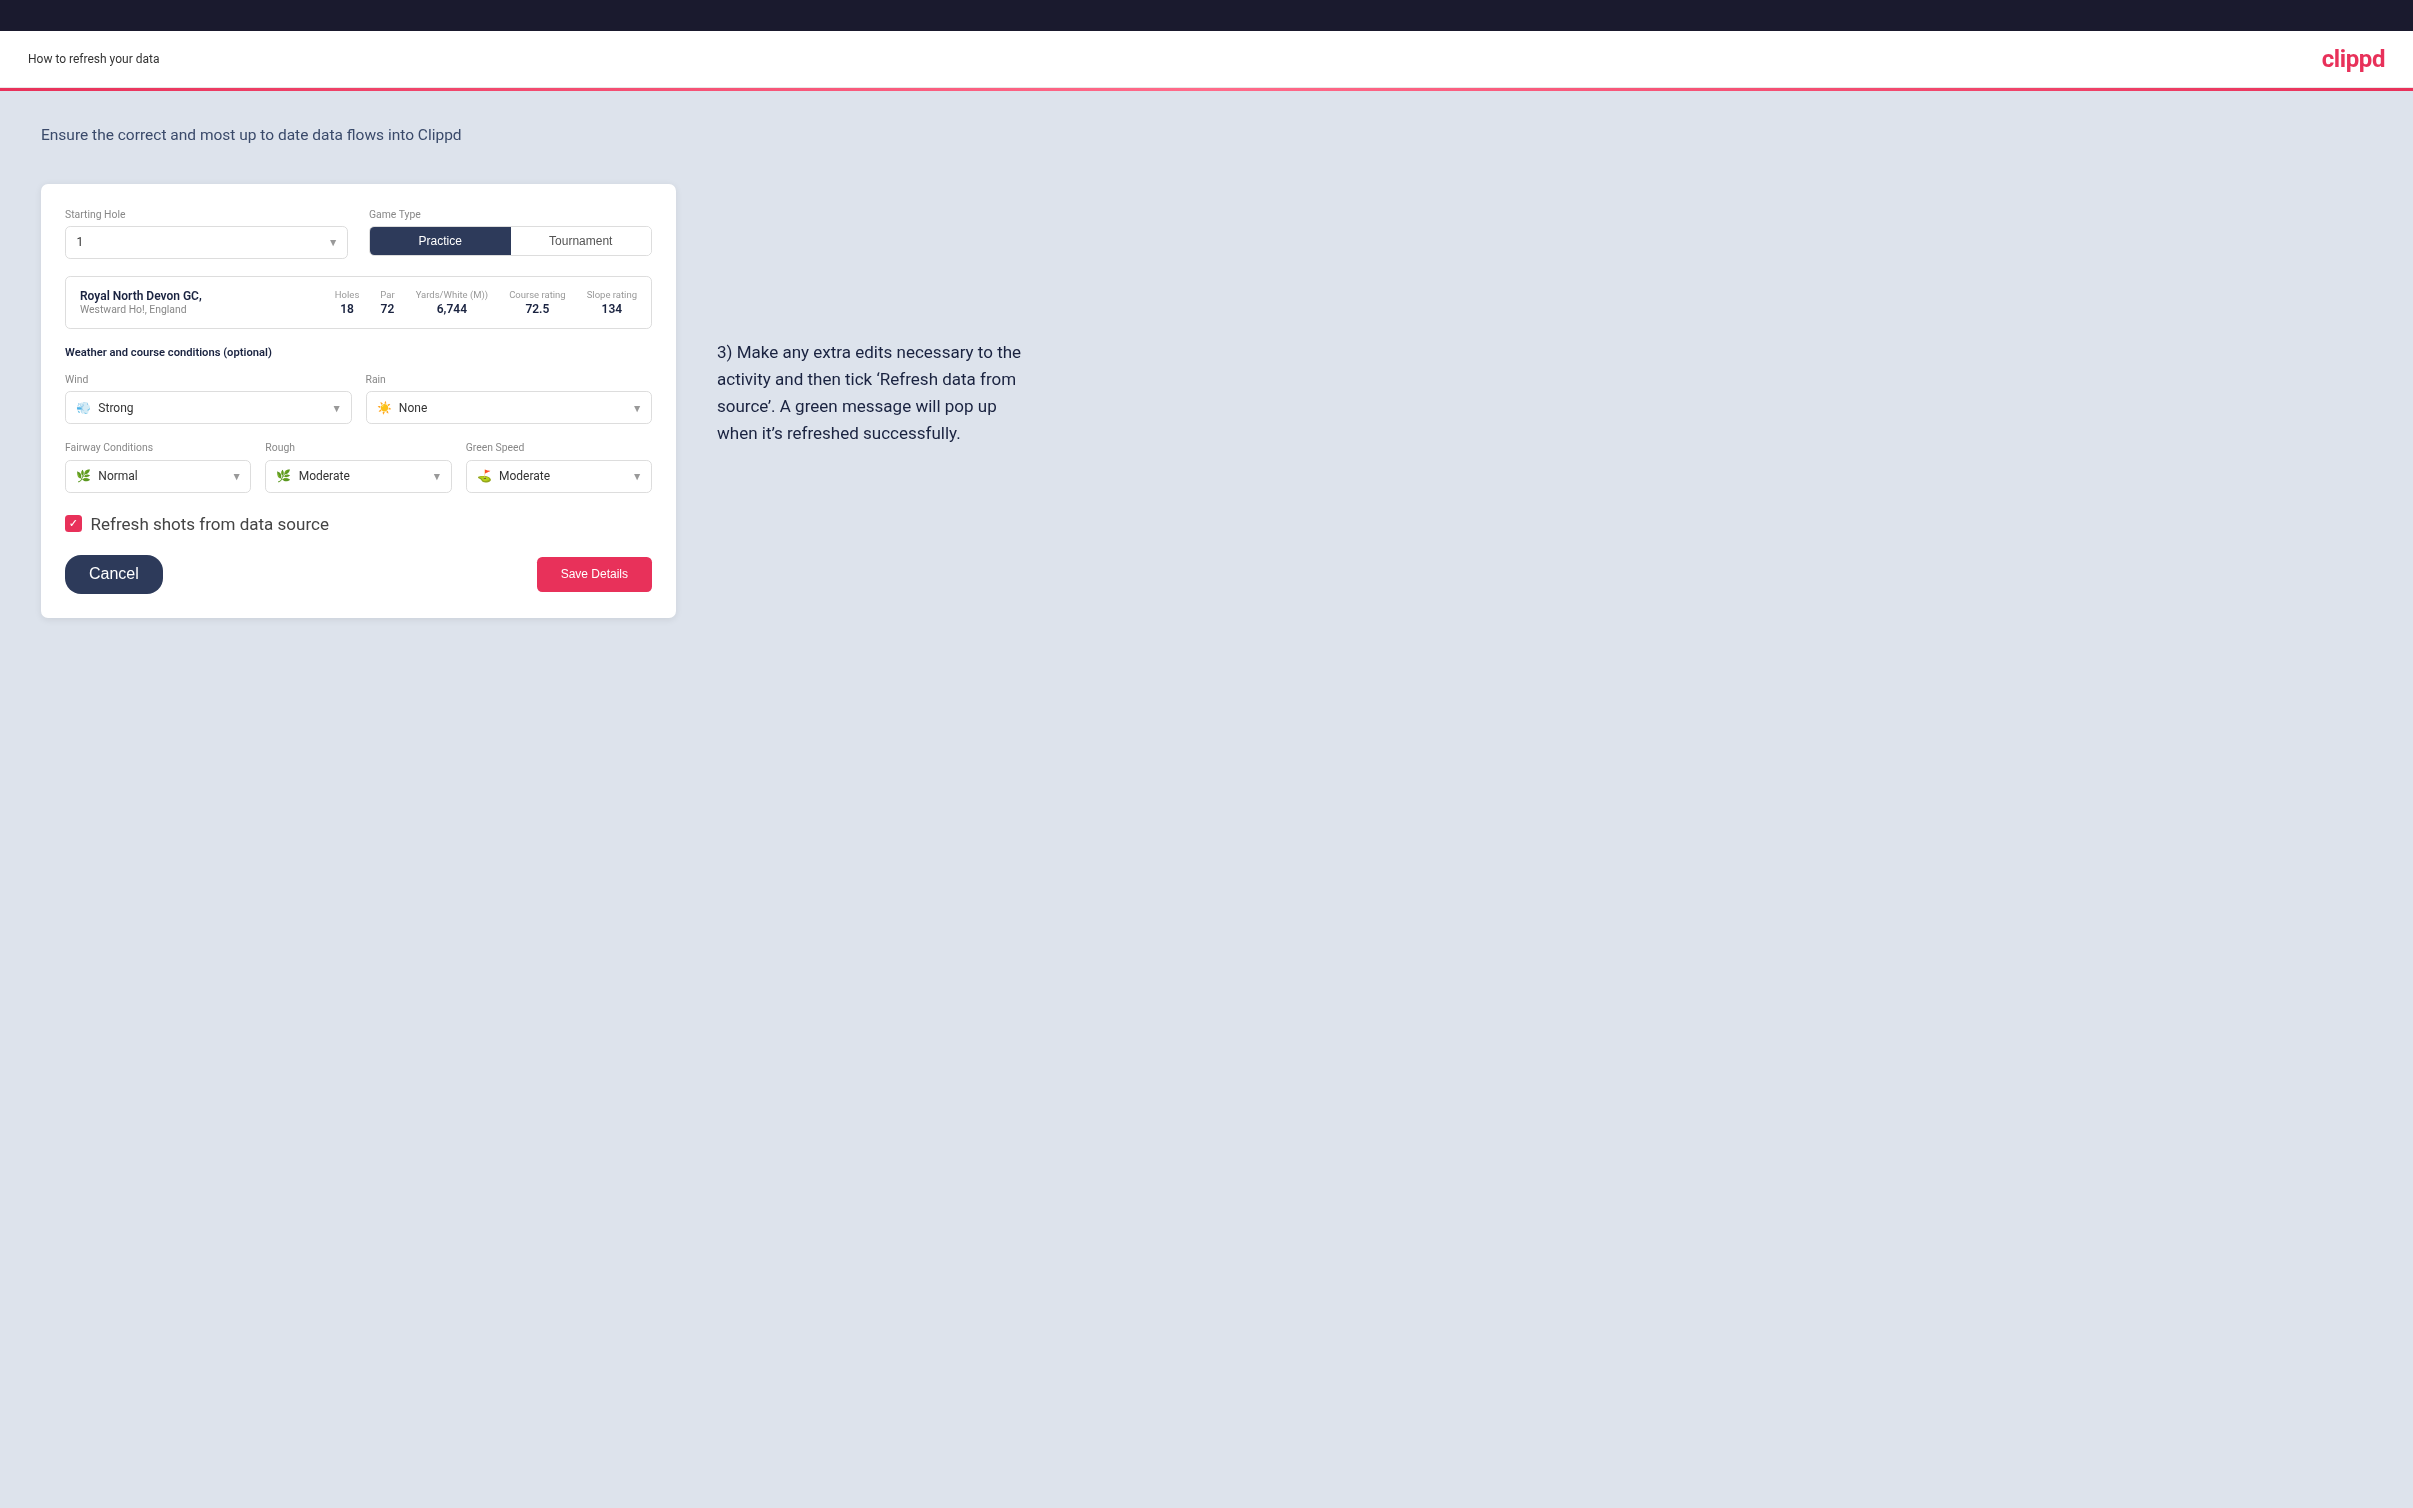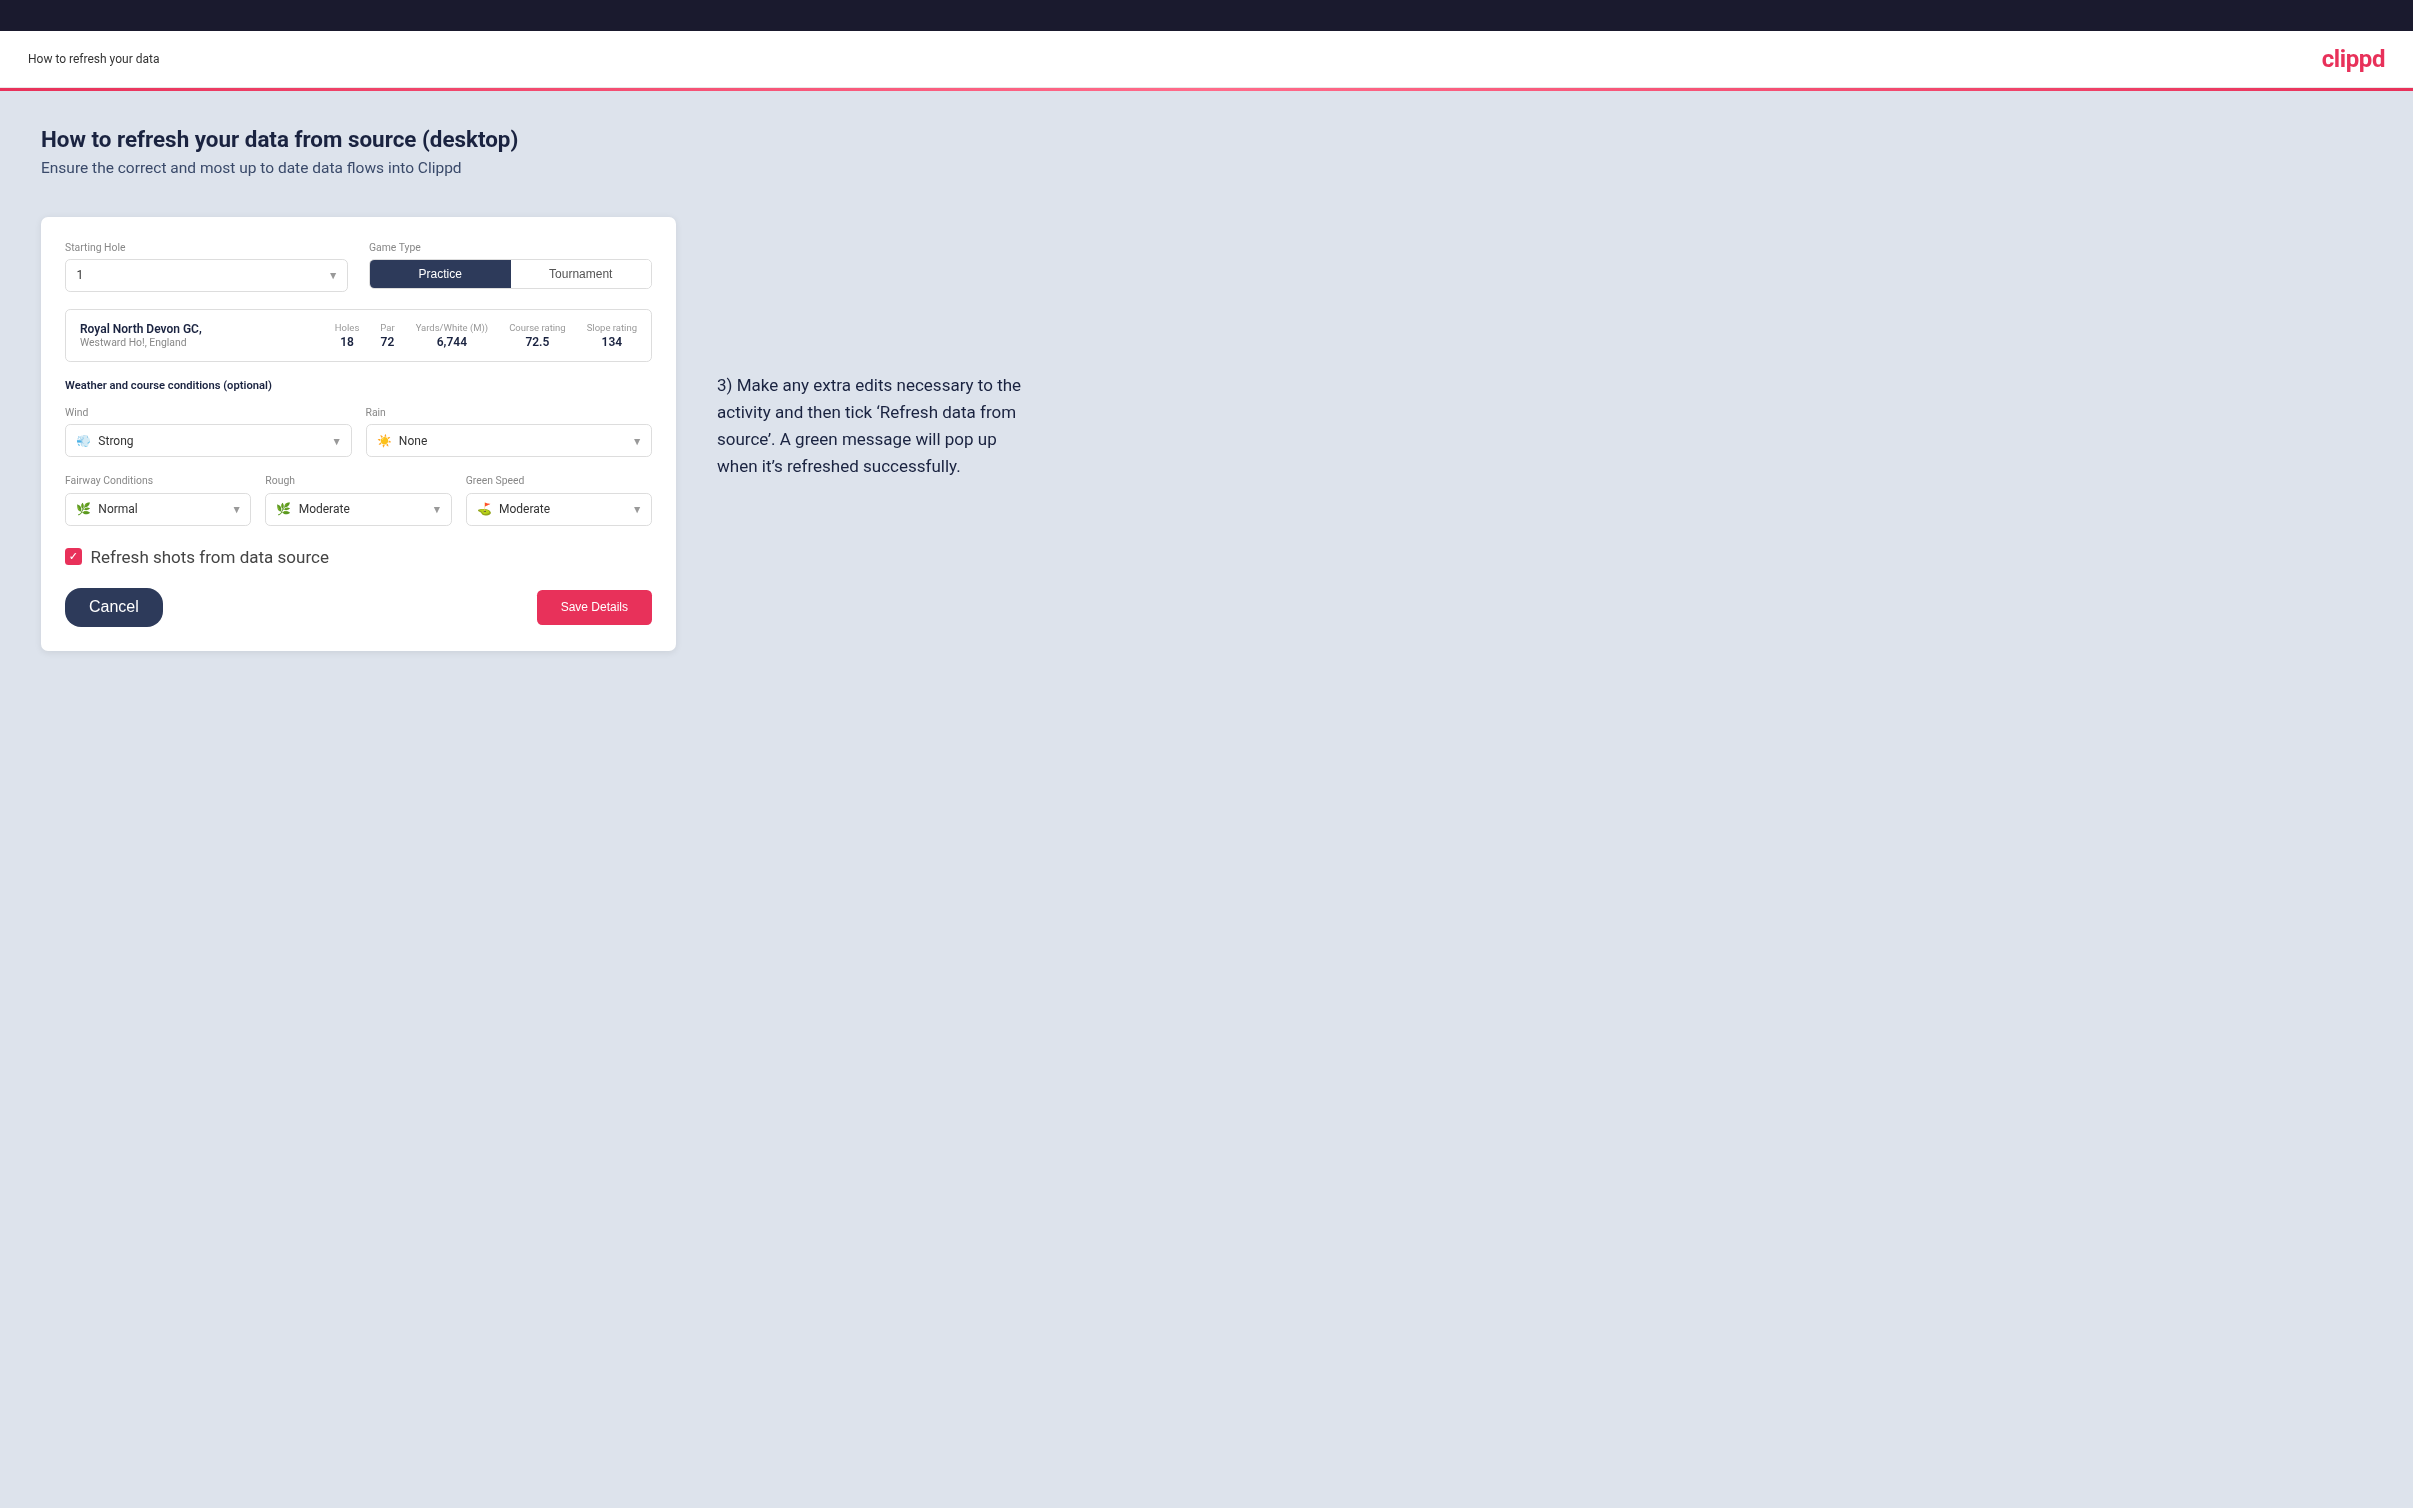--- a/index.html
+++ b/index.html
@@ -239,21 +239,20 @@
 <div class="top-bar"></div>
 
 <div class="header">
   <span class="header-title">How to refresh your data</span>
   <span class="logo">clippd</span>
 </div>
 
 <div class="divider-line"></div>
 
 <div class="main-content">
-  <h1 class="page-heading">How to refresh your data from source (desktop)</h1>
   <p class="page-subheading">Ensure the correct and most up to date data flows into Clippd</p>
 
   <div class="content-layout">
 
     <div class="card">
 
       <div class="form-row">
         <div class="form-group">
           <label>Starting Hole</label>
           <div class="select-wrapper">

